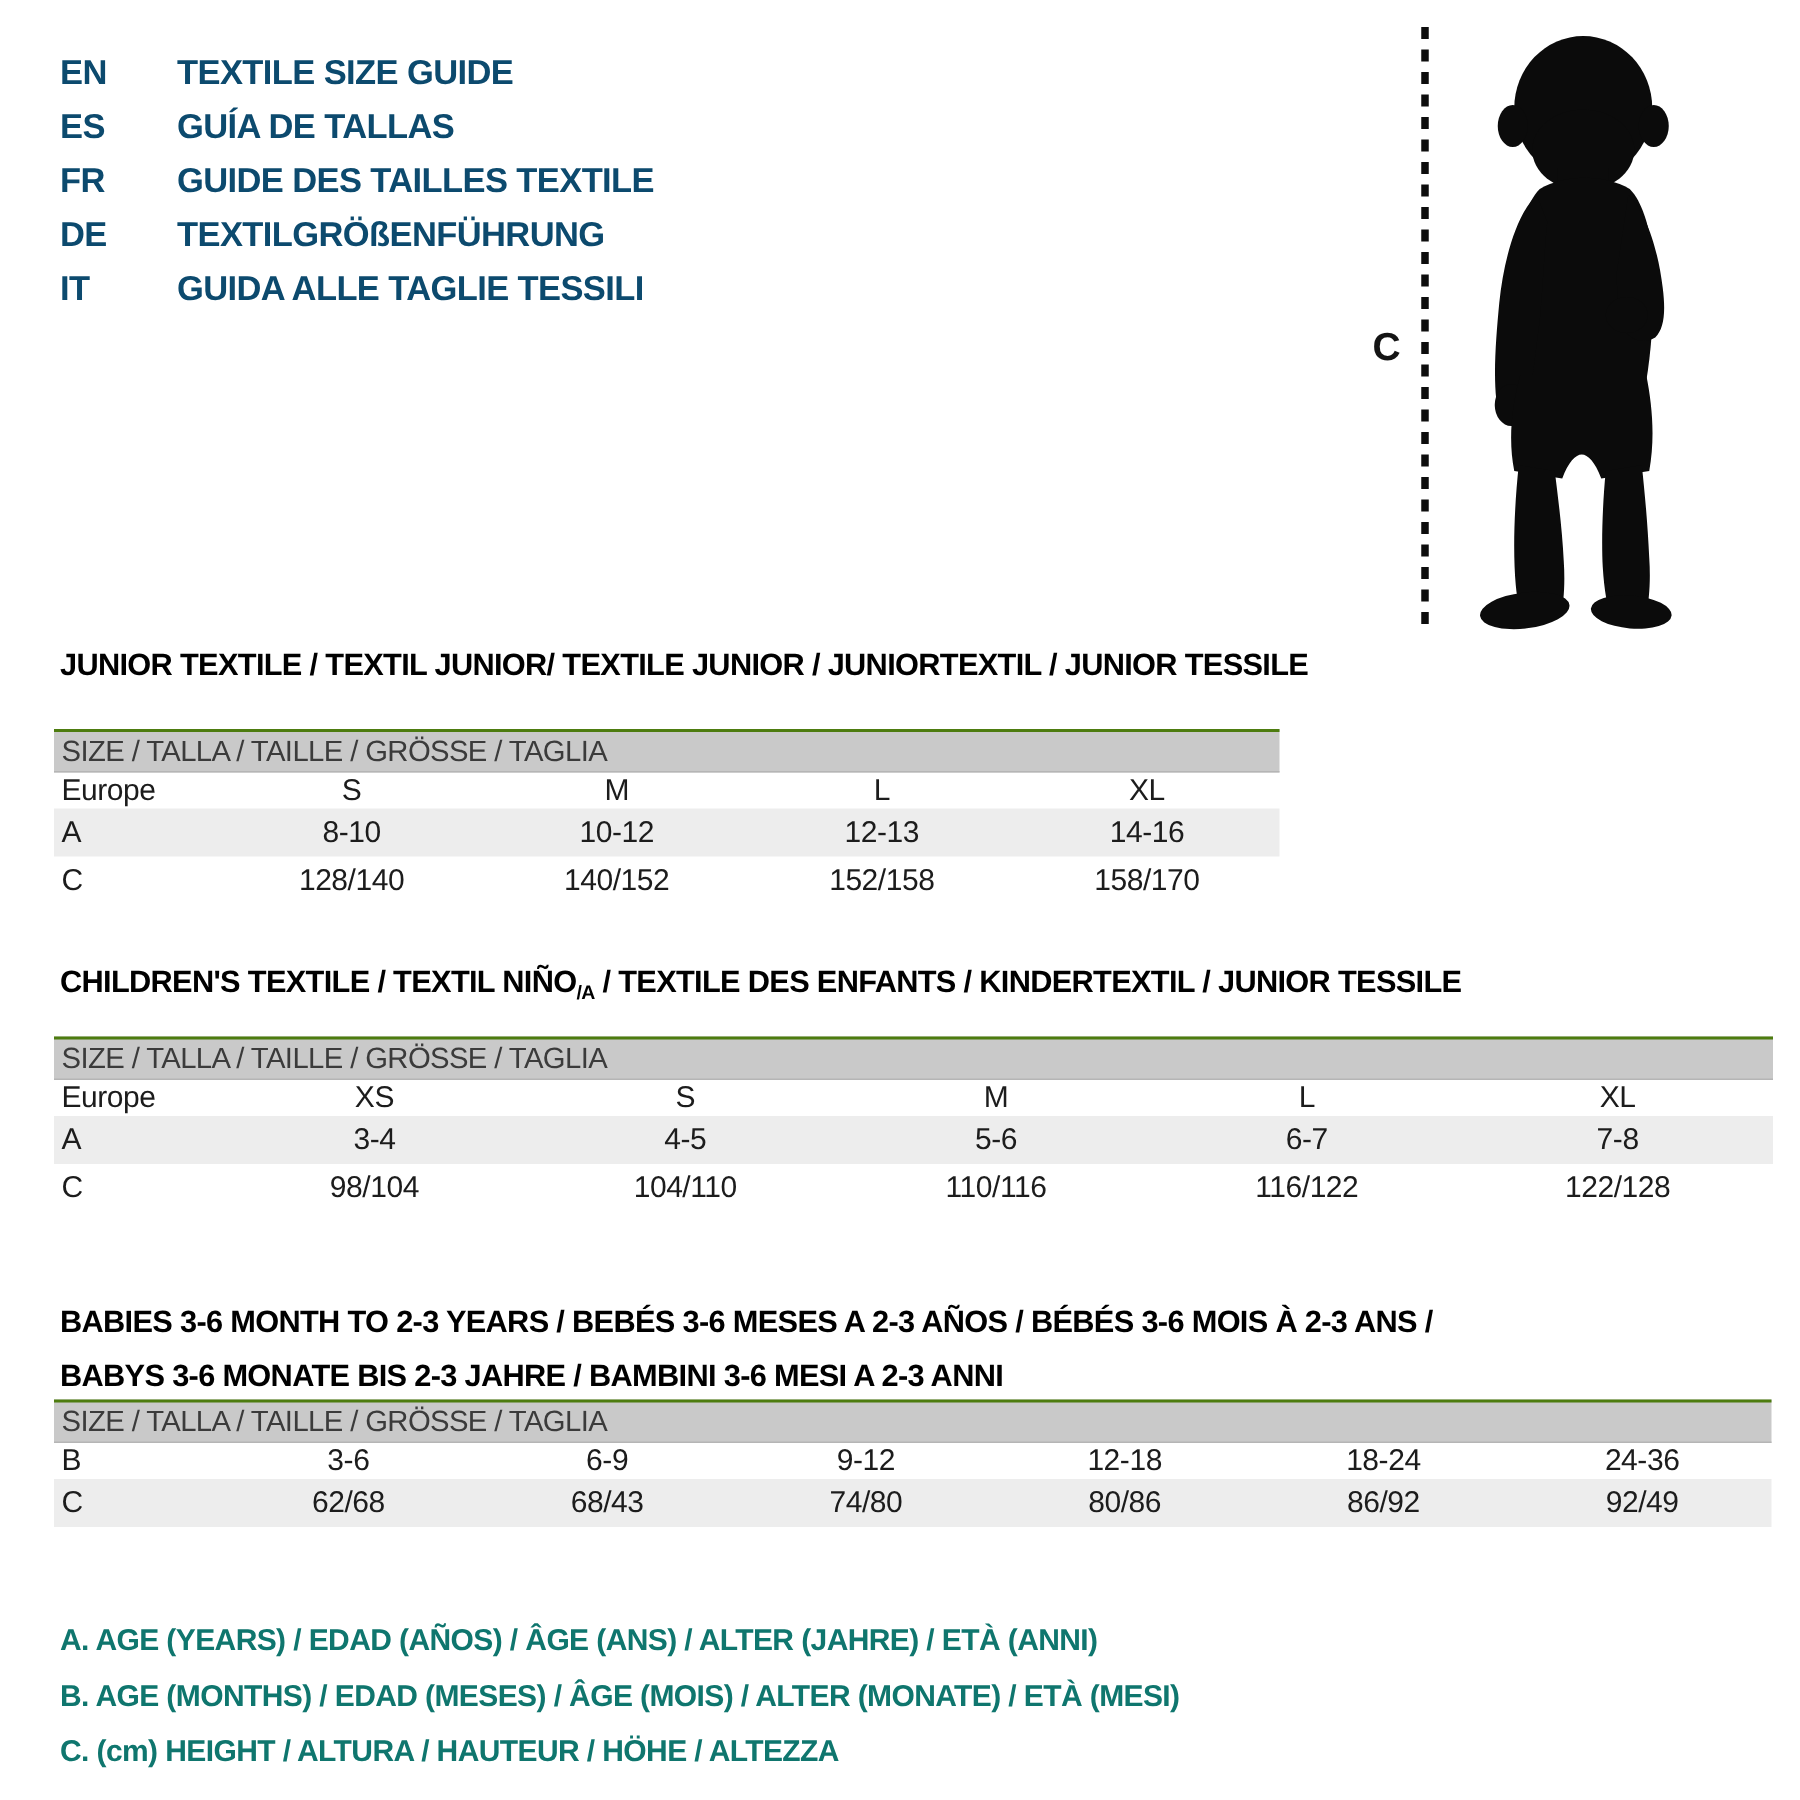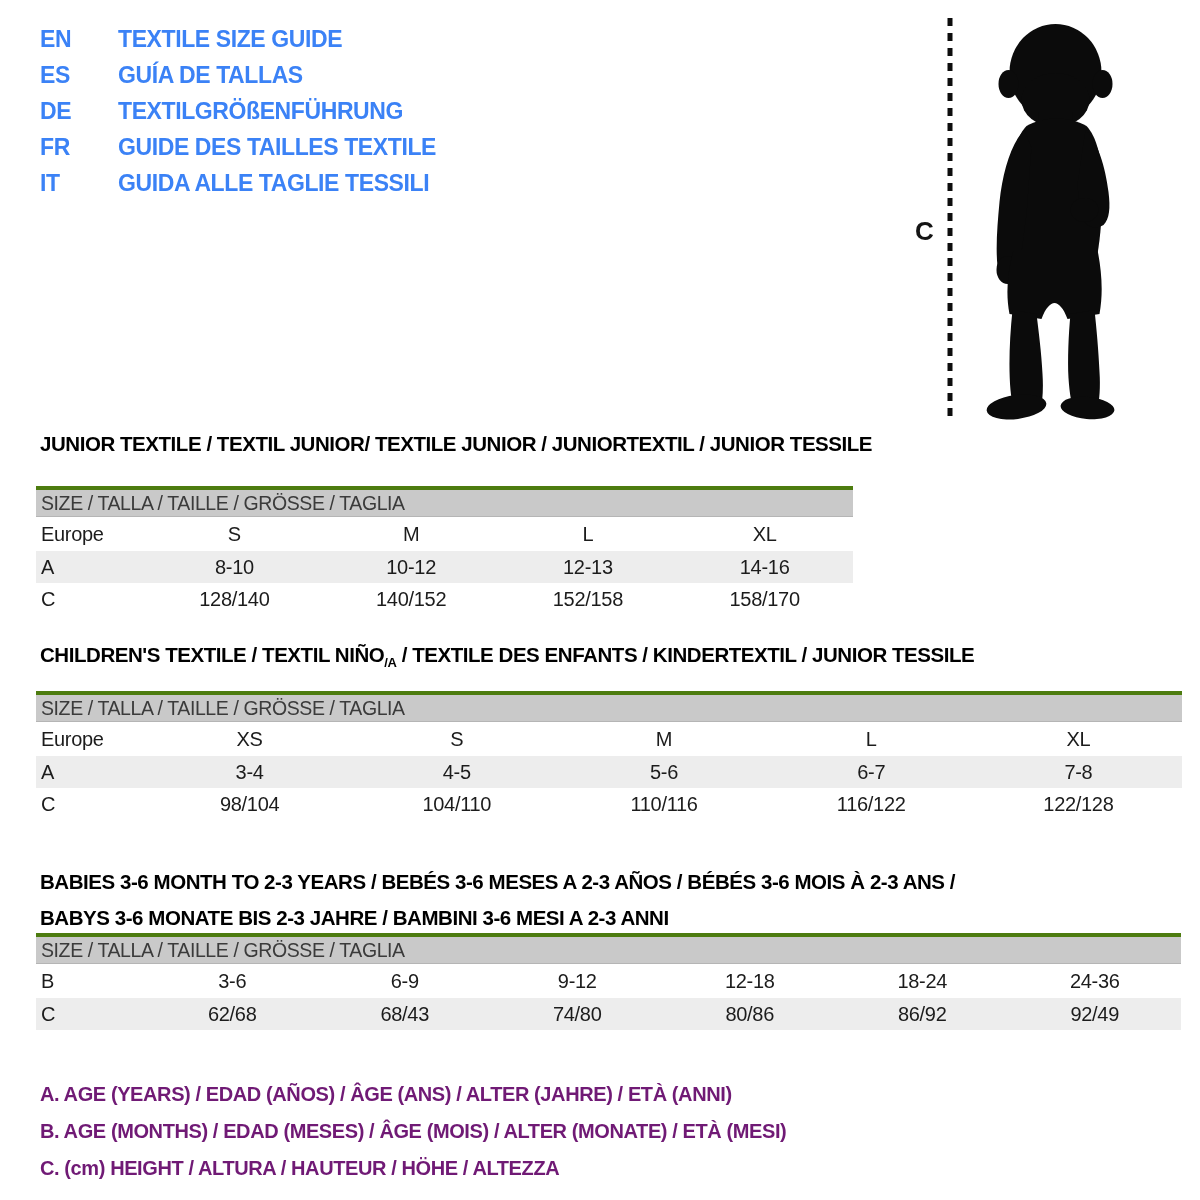--- a/index.html
+++ b/index.html
@@ -3,78 +3,78 @@
 <meta charset="utf-8">
 <style>
   html,body { margin:0; padding:0; background:#ffffff; }
   .page {
     position:relative; width:1200px; height:1200px; background:#ffffff;
     font-family:"Liberation Sans", sans-serif; color:#141414; overflow:hidden;
   }
 
   
   .lang-header { position:absolute; left:40px; top:26px; }
-  .lang-row { display:flex; height:36px; align-items:flex-start;
-              font-weight:bold; font-size:23px; letter-spacing:-0.4px; color:#3b82f6; }
+  .lang-row { display:flex; height:36px; align-items:flex-end;
+              font-weight:bold; font-size:23px; letter-spacing:-0.4px; color:#0c4a6e; }
   .lang-code { width:78px; }
 
   
   .figure { position:absolute; left:903px; top:14px; width:260px; height:412px; }
   .measure-line { position:absolute; left:42px; top:4px; }
   .measure-label { position:absolute; left:12px; top:202px;
                    font-weight:bold; font-size:26px; letter-spacing:-0.5px; }
   .baby { position:absolute; left:62px; top:6px; }
 
   
   .sec-title { position:absolute; left:40px; margin:0;
                font-weight:bold; font-size:20.5px; letter-spacing:-0.45px;
                color:#000000; white-space:nowrap; }
   .sec-title sub { font-size:13px; }
   .babies-title { line-height:36px; }
 
   
   .size-table { position:absolute; left:36px; }
   .size-band { height:26px; background:#c9c9c9;
-               border-top:4px solid #4d7c0f; border-bottom:1px solid #b5b5b5;
+               border-top:2px solid #4d7c0f; border-bottom:1px solid #b5b5b5;
                display:flex; align-items:center; padding-left:5px;
                font-size:19.5px; letter-spacing:-0.4px; color:#3b3b3b; white-space:nowrap; }
   .trow { display:flex; height:32px; align-items:center; font-size:20px;
           letter-spacing:-0.3px; color:#1c1c1c; }
   .trow.striped { background:#ededed; }
-  .trow.tall { height:34px;align-items:center; }
+  .trow.tall { height:24px;align-items:center; }
   .tlabel { width:110px; padding-left:5px; box-sizing:border-box; }
   .tcell { flex:1; text-align:center; }
 
   
   .legend { position:absolute; left:40px; top:1076px; }
   .legend-line { height:37px; display:flex; align-items:center;
                  font-weight:bold; font-size:20px; letter-spacing:-0.4px;
-                 color:#701a75; white-space:nowrap; }
+                 color:#0f766e; white-space:nowrap; }
 </style>
 </head>
 <body>
 
 <div class="page">
 
   <div class="lang-header">
     <div class="lang-row">
       <span class="lang-code">EN</span>
       <span class="lang-title">TEXTILE SIZE GUIDE</span>
     </div>
     <div class="lang-row">
       <span class="lang-code">ES</span>
       <span class="lang-title">GUÍA DE TALLAS</span>
     </div>
     <div class="lang-row">
+      <span class="lang-code">FR</span>
+      <span class="lang-title">GUIDE DES TAILLES TEXTILE</span>
+    </div>
+    <div class="lang-row">
       <span class="lang-code">DE</span>
       <span class="lang-title">TEXTILGRÖßENFÜHRUNG</span>
-    </div>
-    <div class="lang-row">
-      <span class="lang-code">FR</span>
-      <span class="lang-title">GUIDE DES TAILLES TEXTILE</span>
     </div>
     <div class="lang-row">
       <span class="lang-code">IT</span>
       <span class="lang-title">GUIDA ALLE TAGLIE TESSILI</span>
     </div>
   </div>
 
   <div class="figure">
     <svg class="measure-line" width="10" height="400" viewBox="0 0 10 400">
       <line x1="5" y1="0" x2="5" y2="400" stroke="#0d0d0d" stroke-width="5" stroke-dasharray="8 7"></line>

